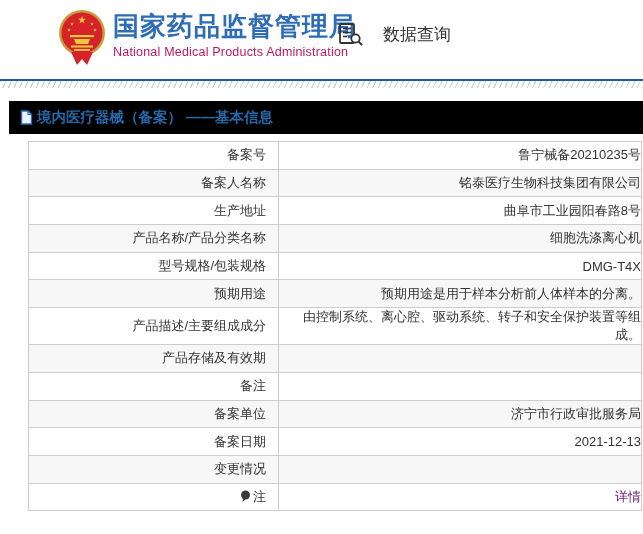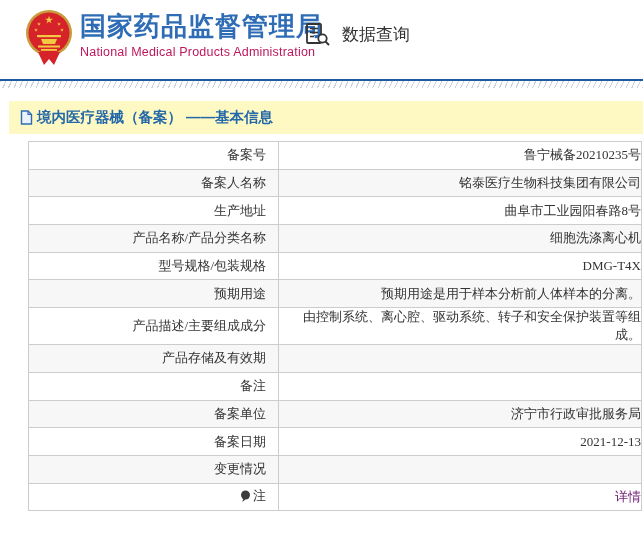--- a/index.html
+++ b/index.html
@@ -1,40 +1,40 @@
 <!DOCTYPE html>
 <html><head>
 <meta charset="utf-8">
 <style>
   * { margin: 0; padding: 0; box-sizing: border-box; }
   html, body { width: 643px; background: #ffffff; font-family: "Liberation Sans", "DejaVu Sans", sans-serif; }
   body { position: relative; width: 643px; height: 534px; overflow: hidden; }
 
   
-  .header { position: relative; height: 79px; background: #ffffff; }
+  .header { position: relative; height: 79px; background: #ffffff; margin-left: 33px; }
   .logo-block { position: absolute; left: 24px; top: 7px; width: 50px; height: 60px; cursor: pointer; }
   .brand { position: absolute; left: 80px; top: 10px; }
   .brand-zh { font-size: 26px; font-weight: bold; color: #2e6cb5; letter-spacing: 1px; line-height: 32px; }
   .brand-en { font-size: 12.5px; color: #be185d; margin-top: 3px; letter-spacing: 0.2px; }
-  .nav-query { position: absolute; left: 305px; top: 22px; display: flex; align-items: flex-end; gap: 11px; cursor: pointer; }
+  .nav-query { position: absolute; left: 305px; top: 22px; display: flex; align-items: flex-end; gap: 19px; cursor: pointer; }
   .nav-query-label { font-size: 17px; color: #333333; font-weight: 500; }
 
   
   .blue-rule { height: 2px; background: #1b5b9e; }
   .hatch-band { height: 7px; background: repeating-linear-gradient(115deg, #c9d4e0 0px, #c9d4e0 1px, transparent 1px, transparent 5px); }
 
   
   .content { margin-left: 9px; margin-top: 13px; }
-  .title-bar { background: #fef9c3; height: 33px; display: flex; align-items: center; padding-left: 11px; }
+  .title-bar { background: #000000; height: 33px; display: flex; align-items: center; padding-left: 11px; }
   .title-bar .doc-icon { margin-right: 4px; display: inline-flex; }
   .page-title { font-size: 14.5px; font-weight: bold; color: #2468a8; }
 
   
   table.info { border-collapse: collapse; margin-left: 19px; margin-top: 7px; width: 614px; table-layout: fixed; }
-  table.info td { border: 1px solid #cccccc; height: 27.7px; font-size: 13px; color: #333333; vertical-align: middle; font-family: Liberation Serif, serif; }
+  table.info td { border: 1px solid #cccccc; height: 27.7px; font-size: 13px; color: #333333; vertical-align: middle; }
   table.info tr:nth-child(even) td { background: #f7f7f7; }
   table.info tr:nth-child(odd) td { background: #ffffff; }
   td.label { width: 250px; text-align: right; padding-right: 12px; }
   td.value { padding-left: 14px; text-align: right; }
   .detail-link { color: #701a75; text-decoration: none; cursor: pointer; }
   .note-label { display: inline-flex; align-items: center; gap: 2px; }
 </style>
 </head>
 <body>
 

